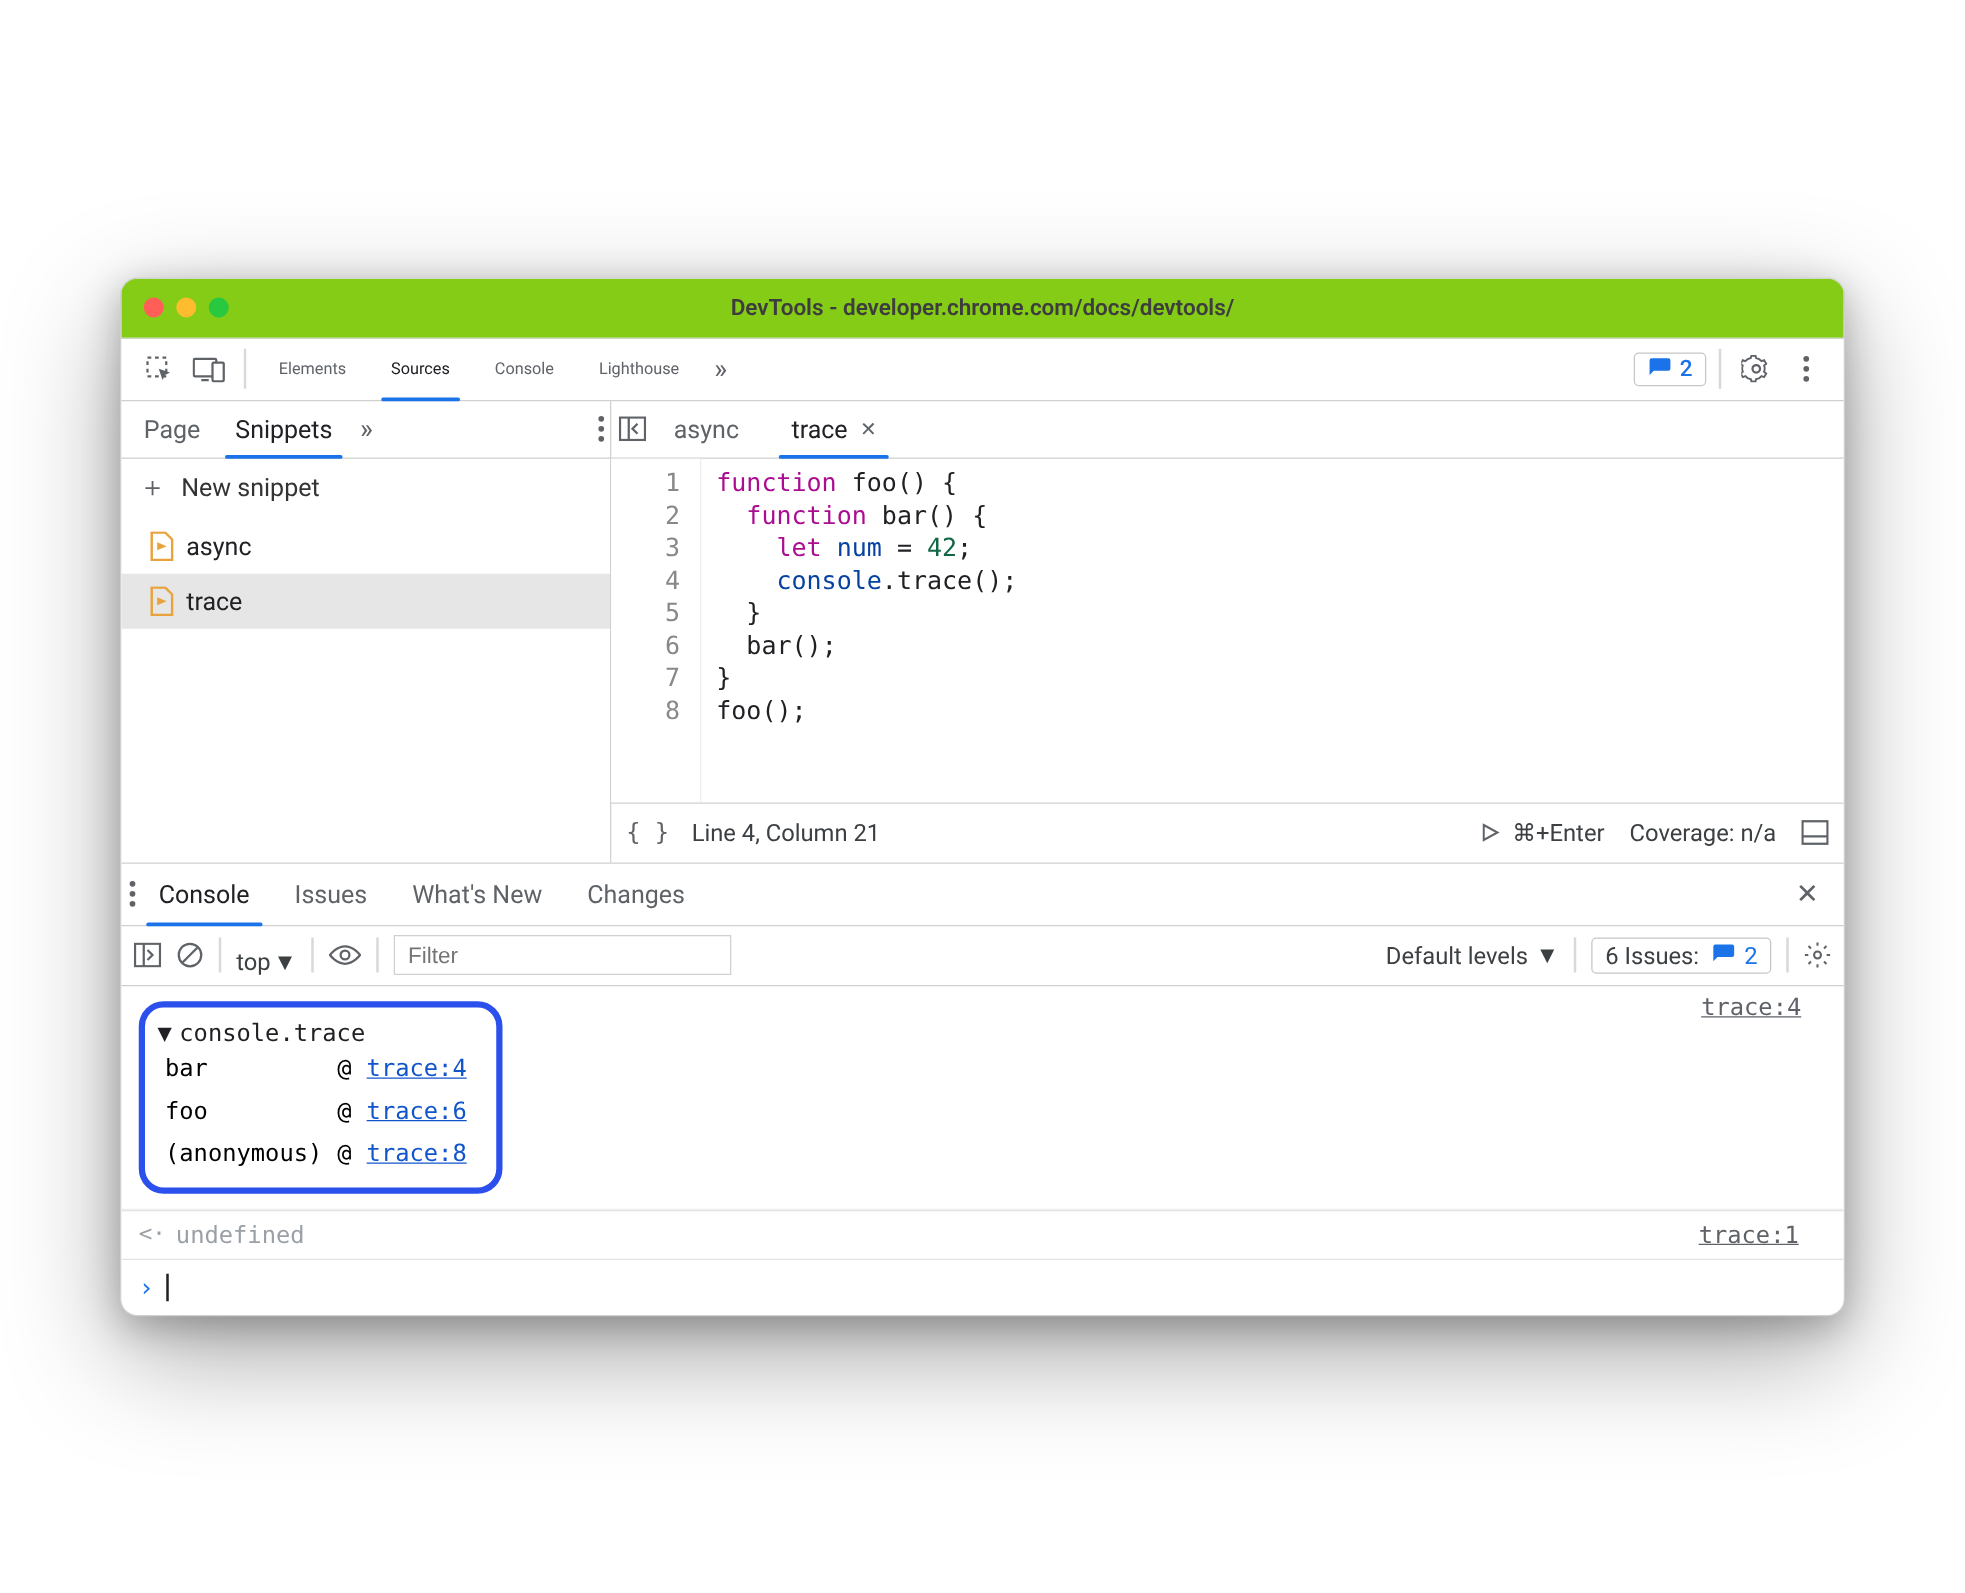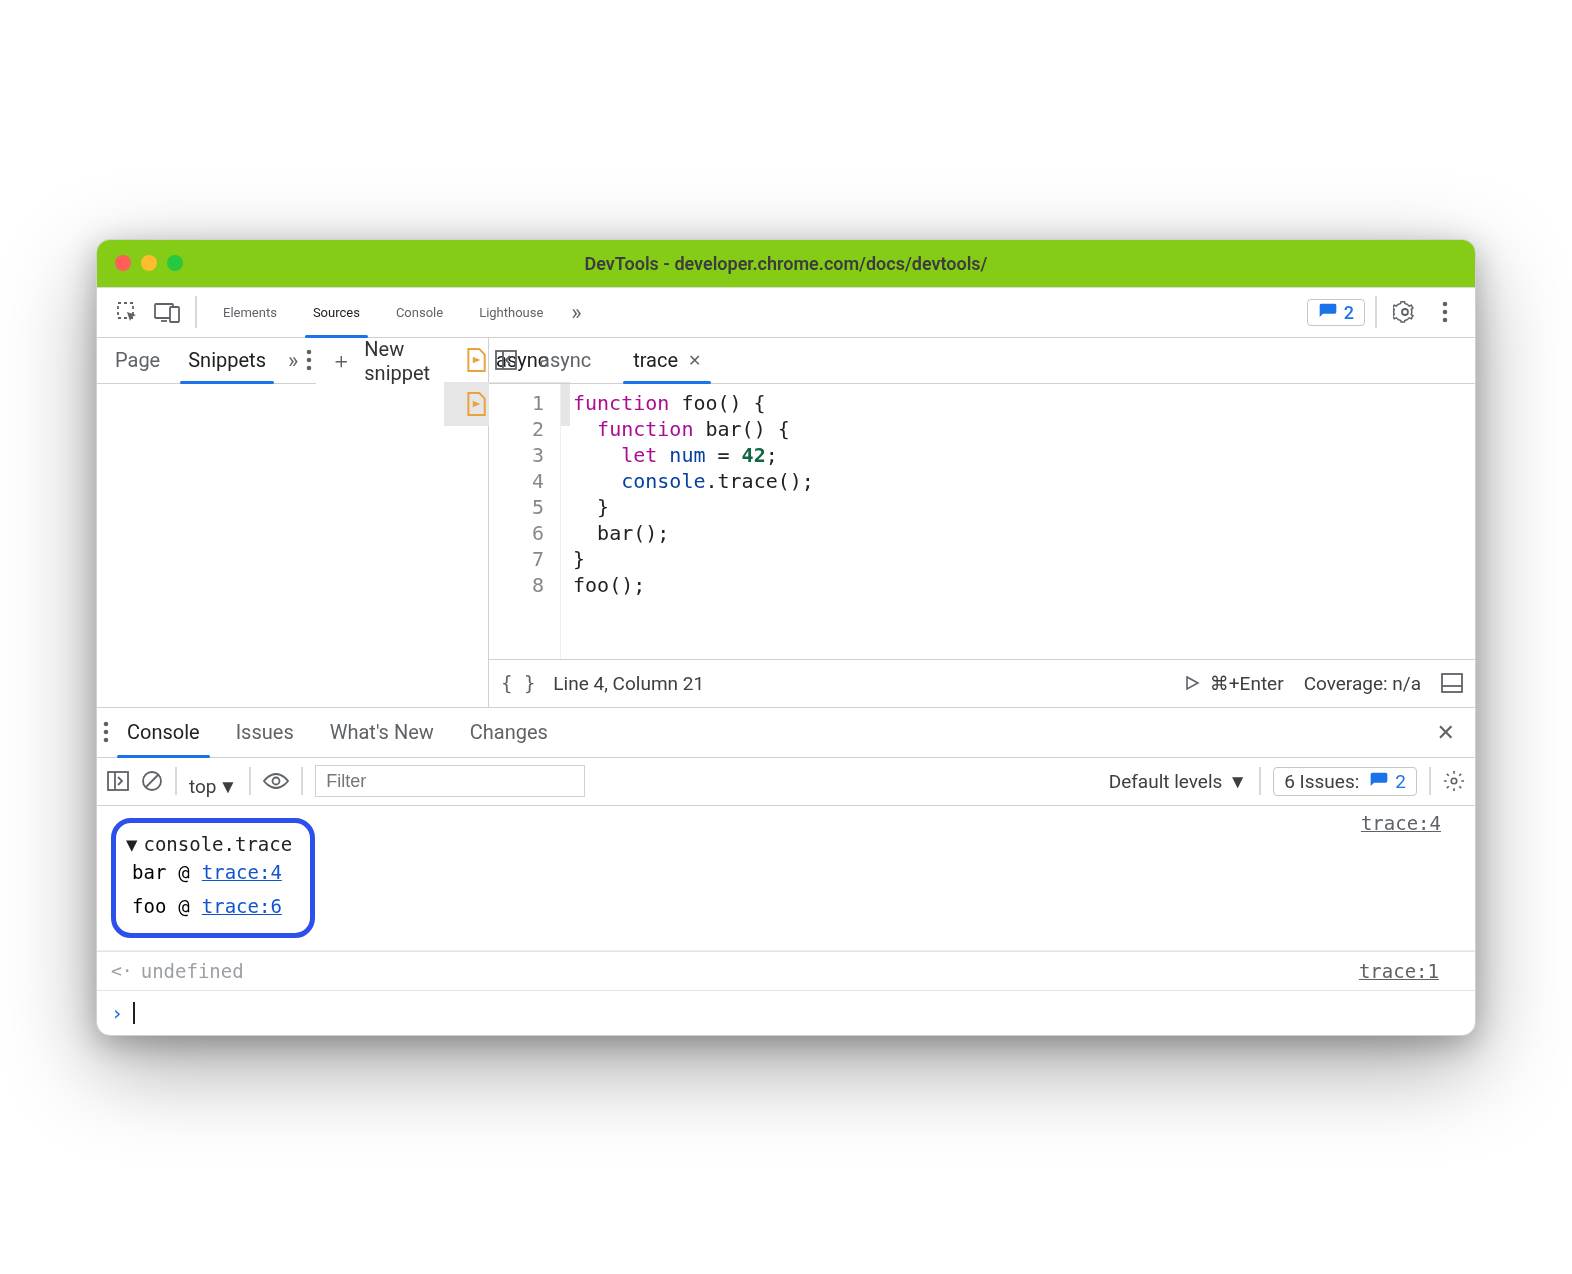--- a/index.html
+++ b/index.html
@@ -61,21 +61,21 @@
 .spacer { flex: 1; }
 .badge-btn {
   display: flex; align-items: center; gap: 6px;
   border: 1.5px solid #c6c6c6; border-radius: 4px; padding: 2px 10px;
   font-size: 18px; color: #1a73e8; cursor: pointer; font-weight: 500;
 }
 .badge-btn svg { width: 20px; height: 20px; }
 
 .workspace { display: flex; height: 370px; border-bottom: 1px solid #d0d0d0; }
 .sidebar {
-  width: 392px; border-right: 1px solid #d0d0d0; display: flex; flex-direction: row;
+  width: 392px; border-right: 1px solid #d0d0d0; display: flex; flex-direction: column;
 }
 .side-tabs {
   display: flex; align-items: center; height: 46px; border-bottom: 1px solid #d0d0d0;
   padding: 0 4px; gap: 0;
 }
 .side-tab {
   padding: 0 14px; height: 100%; display: flex; align-items: center;
   font-size: 20px; color: #5f6368; cursor: pointer; position: relative;
 }
 .side-tab.active { color: #202124; }
@@ -112,21 +112,21 @@
   height: 3px; background: #1a73e8; border-radius: 2px;
 }
 .etab .close { color: #5f6368; font-size: 16px; }
 .code-area { flex: 1; display: flex; font-family: Menlo, Consolas, monospace; font-size: 20px; line-height: 26px; }
 .gutter { width: 72px; text-align: right; color: #888; padding: 6px 16px 6px 0; border-right: 1px solid #eee; background: #fff; }
 .gutter div { height: 26px; }
 .code { padding: 6px 12px; white-space: pre; color: #202124; }
 .kw { color: #aa0d91; }
 .fn { color: #202124; }
 .id { color: #0842a0; }
-.num { color: #116644; font-weight: bold; }
+.num { color: #116644; }
 .editor-status {
   height: 48px; border-top: 1px solid #d0d0d0; display: flex; align-items: center;
   padding: 0 12px; gap: 18px; font-size: 19px; color: #3c4043;
 }
 .editor-status .right { margin-left: auto; display: flex; align-items: center; gap: 20px; }
 
 .drawer-tabs {
   display: flex; align-items: center; height: 50px; border-bottom: 1px solid #d0d0d0;
   padding: 0 6px;
 }
@@ -408,20 +408,25 @@
               <tr>
             <td>bar</td>
             <td>@</td>
             <td><span class="lnk">trace:4</span></td>
           </tr>
           <tr>
             <td>foo</td>
             <td>@</td>
             <td><span class="lnk">trace:6</span></td>
           </tr>
+          <tr>
+            <td>(anonymous)</td>
+            <td>@</td>
+            <td><span class="lnk">trace:8</span></td>
+          </tr>
         </tbody>
           </table>
       </div>
       <span class="src-link">trace:4</span>
     </div>
     <div class="undef-row">
       <span class="arrow">&lt;·</span>
       <span>undefined</span>
       <span class="src-link" style="color:#5f6368">trace:1</span>
     </div>

